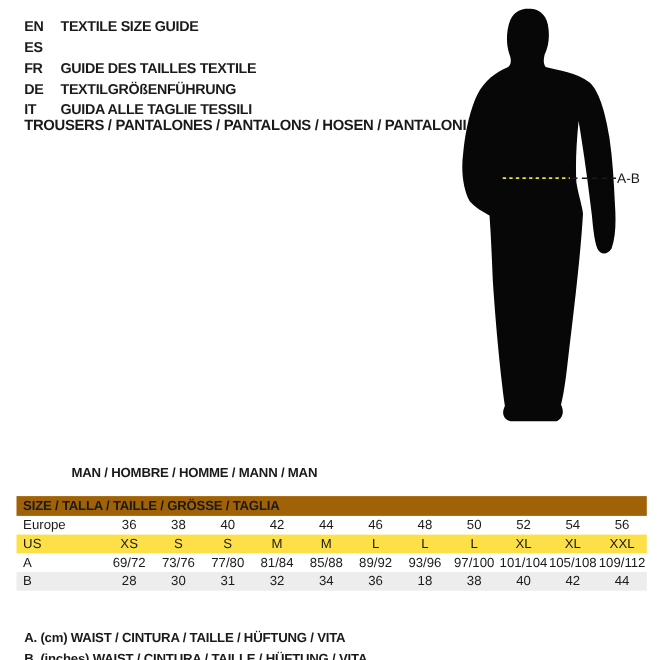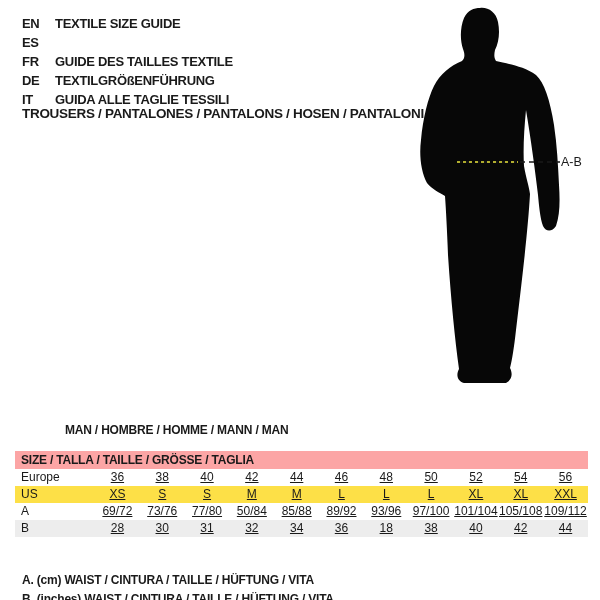--- a/index.html
+++ b/index.html
@@ -26,21 +26,21 @@
     letter-spacing:-0.2px;white-space:nowrap;margin-left:43px;
   }
   
   .size-table{position:absolute;left:15px;top:451px;width:573px;font-size:12px;}
   .thead{
     height:18px;line-height:18px;font-weight:bold;letter-spacing:-0.2px;
     padding-left:6px;box-sizing:border-box;
   }
   .trow{display:flex;height:17px;line-height:17px;}
   .tlabel{width:80px;padding-left:6px;box-sizing:border-box;text-align:left;}
-  .tcell{flex:1;text-align:center;text-decoration:underline;}
+  .tcell{flex:1;text-align:center;}
   
   .footnotes{position:absolute;left:22px;top:571px;}
   .footnote{height:18.5px;line-height:18.5px;font-weight:bold;font-size:12px;letter-spacing:-0.2px;white-space:nowrap;}
 </style>
 </head>
 <body>
 
 <div class="canvas">
 
   <div class="lang-list">
@@ -99,21 +99,21 @@
         C58,10 64,8 70,8 Z"></path>
       <line id="measure-line-dark" x1="47" y1="162" x2="150" y2="162" stroke="#1a1a1a" stroke-width="1.4" stroke-dasharray="5,4"></line>
       <line id="measure-line-yellow" x1="47" y1="162" x2="108" y2="162" stroke="#e8e23a" stroke-width="1.6" stroke-dasharray="3,3"></line>
     </svg>
   </div>
   <div class="measure-label">A-B</div>
 
   <div class="section-title">MAN / HOMBRE / HOMME / MANN / MAN</div>
 
   <div class="size-table">
-    <div class="thead" style="background: #fca5a5;">SIZE / TALLA / TAILLE / GRÖSSE / TAGLIA</div>
+    <div class="thead" style="background: #a16207;">SIZE / TALLA / TAILLE / GRÖSSE / TAGLIA</div>
     <div>
         <div class="trow">
           <div class="tlabel">Europe</div>
           <div class="tcell">36</div>
           <div class="tcell">38</div>
           <div class="tcell">40</div>
           <div class="tcell">42</div>
           <div class="tcell">44</div>
           <div class="tcell">46</div>
           <div class="tcell">48</div>
@@ -134,21 +134,21 @@
           <div class="tcell">L</div>
           <div class="tcell">XL</div>
           <div class="tcell">XL</div>
           <div class="tcell">XXL</div>
         </div>
         <div class="trow">
           <div class="tlabel">A</div>
           <div class="tcell">69/72</div>
           <div class="tcell">73/76</div>
           <div class="tcell">77/80</div>
-          <div class="tcell">50/84</div>
+          <div class="tcell">81/84</div>
           <div class="tcell">85/88</div>
           <div class="tcell">89/92</div>
           <div class="tcell">93/96</div>
           <div class="tcell">97/100</div>
           <div class="tcell">101/104</div>
           <div class="tcell">105/108</div>
           <div class="tcell">109/112</div>
         </div>
         <div class="trow" style="background: rgb(237, 237, 237);">
           <div class="tlabel">B</div>

